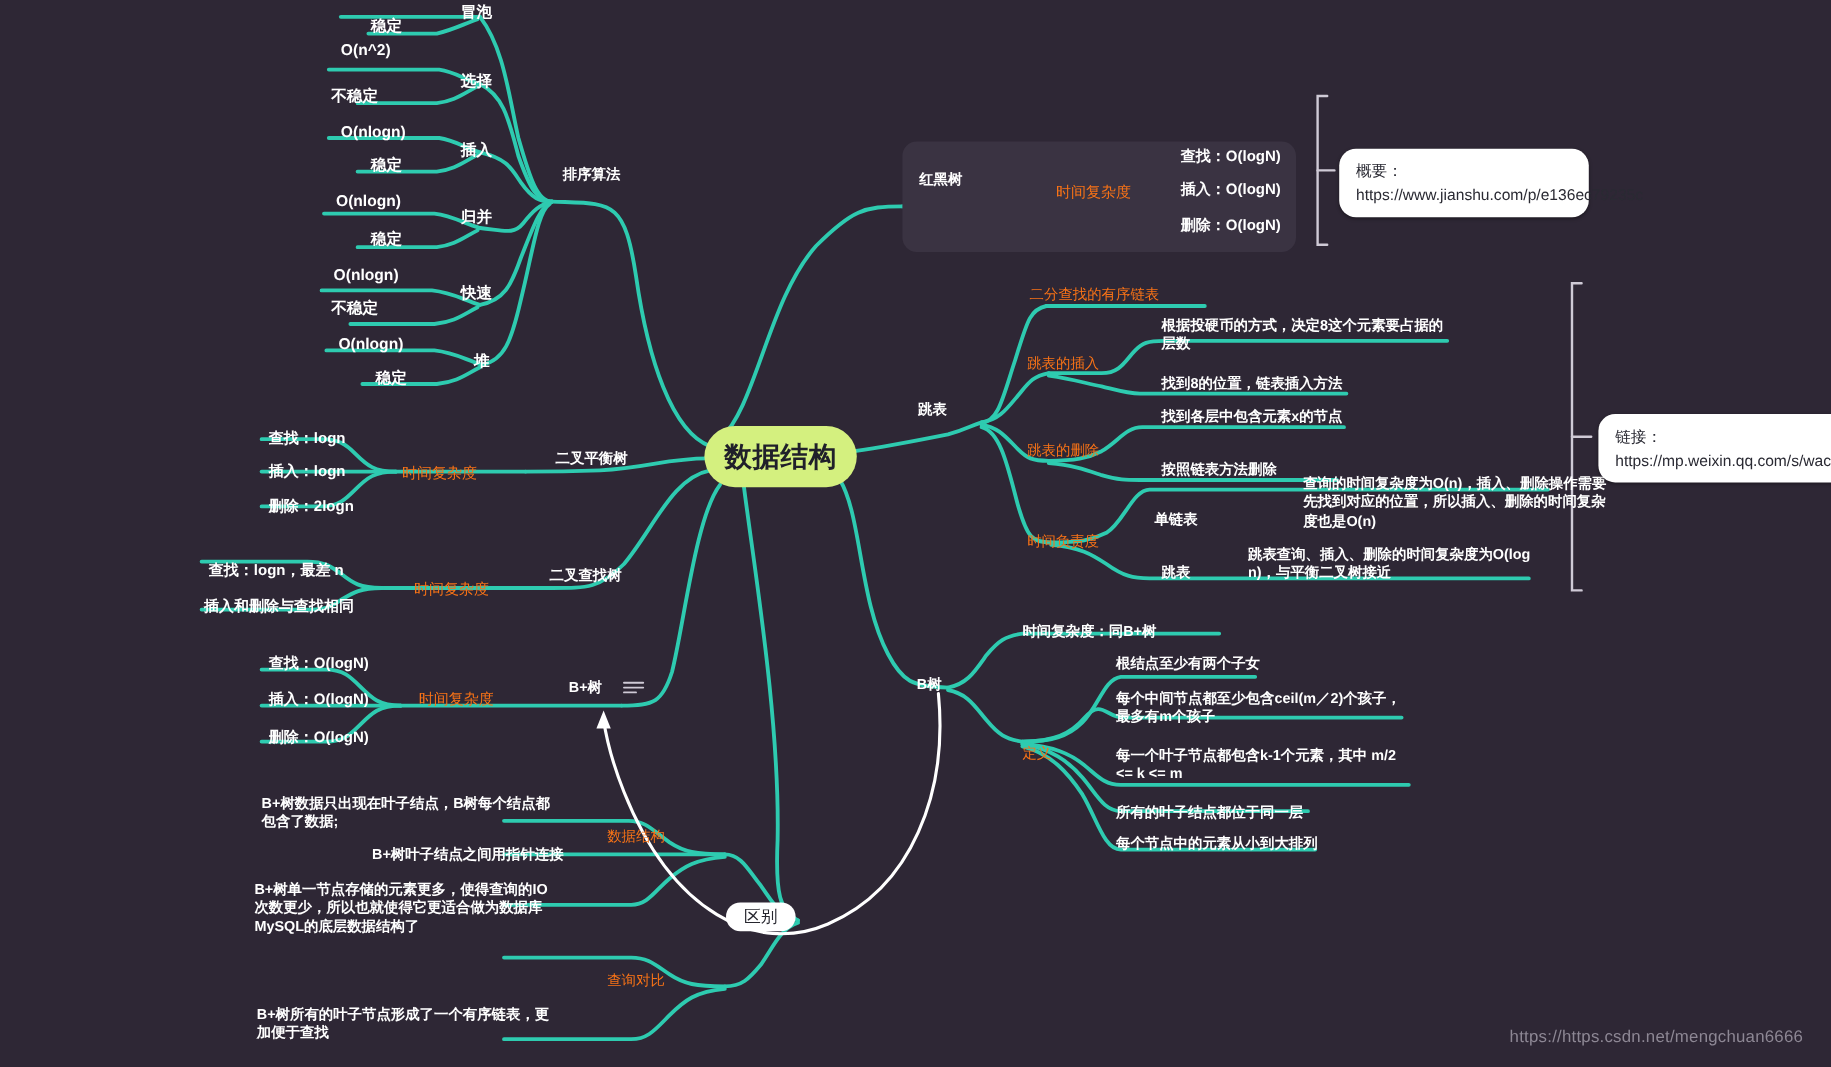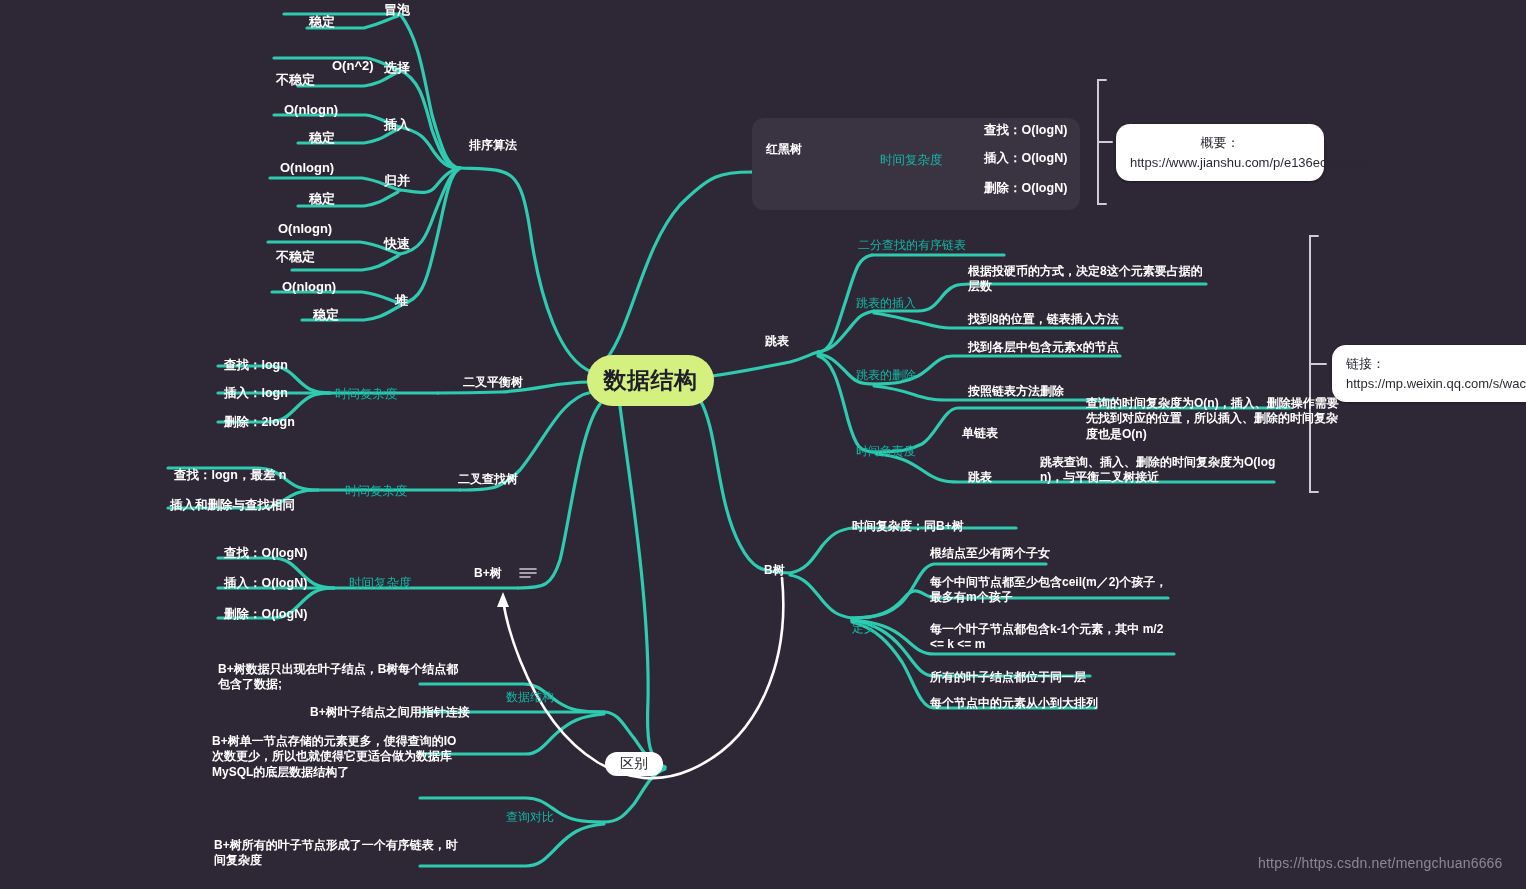--- a/index.html
+++ b/index.html
@@ -9,21 +9,21 @@
     font-family:"Liberation Sans","DejaVu Sans",sans-serif;
     overflow:hidden;position:relative;
   }
   #stage{position:absolute;left:0;top:0;width:1526px;height:889px;}
   svg.wires{position:absolute;left:0;top:0;width:1526px;height:889px;pointer-events:none;}
 
   .lbl{
     position:absolute;color:#ffffff;font-weight:bold;
     line-height:1.28;white-space:pre-wrap;
   }
-  .lbl.thin{font-weight:normal;color:#14b8a6;}
+  .lbl.thin{font-weight:normal;color:#f97316;}
   .s12{font-size:12px;}
   .s12b{font-size:12.5px;}
   .s13{font-size:13px;}
   .s16{font-size:12px;}
 
   
   #central{
     position:absolute;left:587px;top:355px;width:127px;height:51px;
     background:#d4f07f;border-radius:26px;
     display:flex;align-items:center;justify-content:center;
@@ -39,21 +39,21 @@
 
   
   .whitebox{
     position:absolute;background:#ffffff;color:#2a2a33;
     border-radius:7px;padding:7px 10px;
     font-size:12px;line-height:1.45;font-weight:bold;z-index:7;
     box-shadow:0 1px 3px rgba(0,0,0,.35);
   }
   .whitebox.note{font-weight:bold;border-radius:4px;}
   .whitebox.link{
-    border-radius:14px;text-align:center;font-weight:normal;
+    border-radius:14px;text-align:left;font-weight:normal;
     font-size:13px;line-height:1.5;padding:9px 14px;
   }
   
   .pill{
     position:absolute;background:#ffffff;color:#26262e;
     border-radius:17px;display:flex;align-items:center;justify-content:center;
     font-size:14px;z-index:7;
   }
   #note-icon{
     position:absolute;left:518px;top:567px;width:20px;height:12px;z-index:5;
@@ -182,21 +182,21 @@
   </svg>
 
   <div id="central">数据结构</div>
 
   <div id="rbt-panel"></div>
 
   <div class="lbl s16" style="left:469px;top:138px;">排序算法</div>
 
   <div class="lbl s13" style="left:384px;top:2px;">冒泡</div>
   <div class="lbl s13" style="left:309px;top:14px;">稳定</div>
-  <div class="lbl s13" style="left:284px;top:58px;margin-left:48px;">O(n^2)</div>
+  <div class="lbl s13" style="left:284px;top:34px;">O(n^2)</div>
 
   <div class="lbl s13" style="left:384px;top:60px;">选择</div>
   <div class="lbl s13" style="left:276px;top:72px;">不稳定</div>
   <div class="lbl s13" style="left:284px;top:102px;">O(nlogn)</div>
 
   <div class="lbl s13" style="left:384px;top:117px;">插入</div>
   <div class="lbl s13" style="left:309px;top:130px;">稳定</div>
   <div class="lbl s13" style="left:280px;top:160px;">O(nlogn)</div>
 
   <div class="lbl s13" style="left:384px;top:173px;">归并</div>
@@ -273,17 +273,17 @@
   <div class="lbl s12b" style="left:224px;top:606px;">删除：O(logN)</div>
 
   <div class="pill" style="left:605px;top:752px;width:58px;height:24px;">区别</div>
 
   <div class="lbl thin s12" style="left:506px;top:690px;">数据结构</div>
   <div class="lbl s12" style="left:218px;top:662px;width:250px;">B+树数据只出现在叶子结点，B树每个结点都包含了数据;</div>
   <div class="lbl s12" style="left:310px;top:705px;">B+树叶子结点之间用指针连接</div>
   <div class="lbl s12" style="left:212px;top:734px;width:250px;">B+树单一节点存储的元素更多，使得查询的IO次数更少，所以也就使得它更适合做为数据库MySQL的底层数据结构了</div>
 
   <div class="lbl thin s12" style="left:506px;top:810px;">查询对比</div>
-  <div class="lbl s12" style="left:214px;top:838px;width:250px;">B+树所有的叶子节点形成了一个有序链表，时间复杂度</div>
+  <div class="lbl s12" style="left:214px;top:838px;width:250px;">B+树所有的叶子节点形成了一个有序链表，更加便于查找</div>
 
   <div id="watermark">https://https.csdn.net/mengchuan6666</div>
 
 </div>
 
 </body></html>

